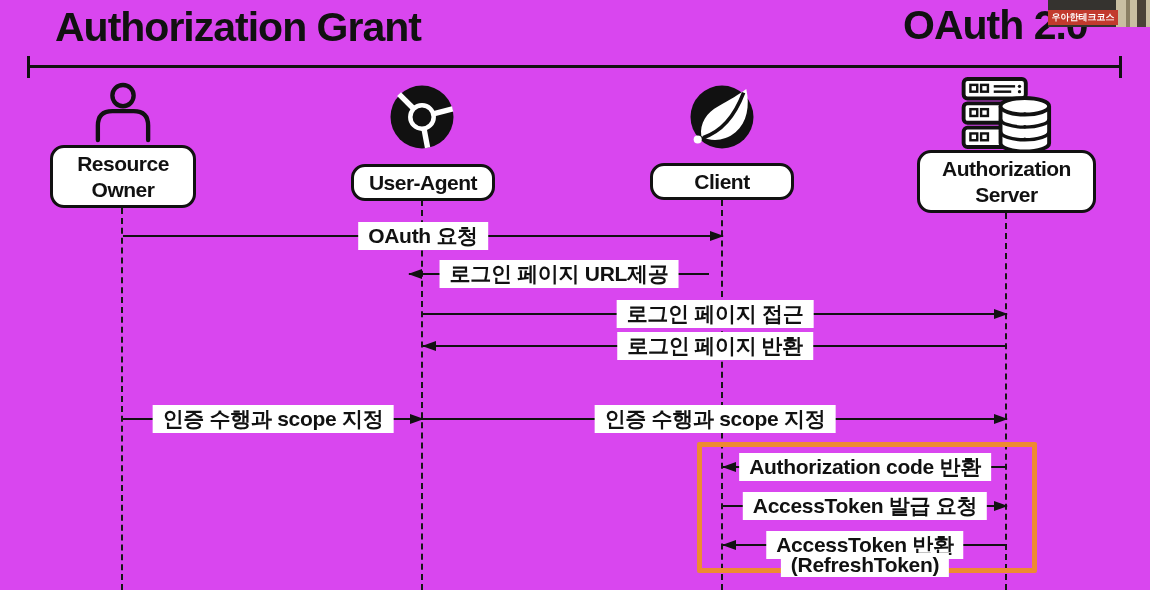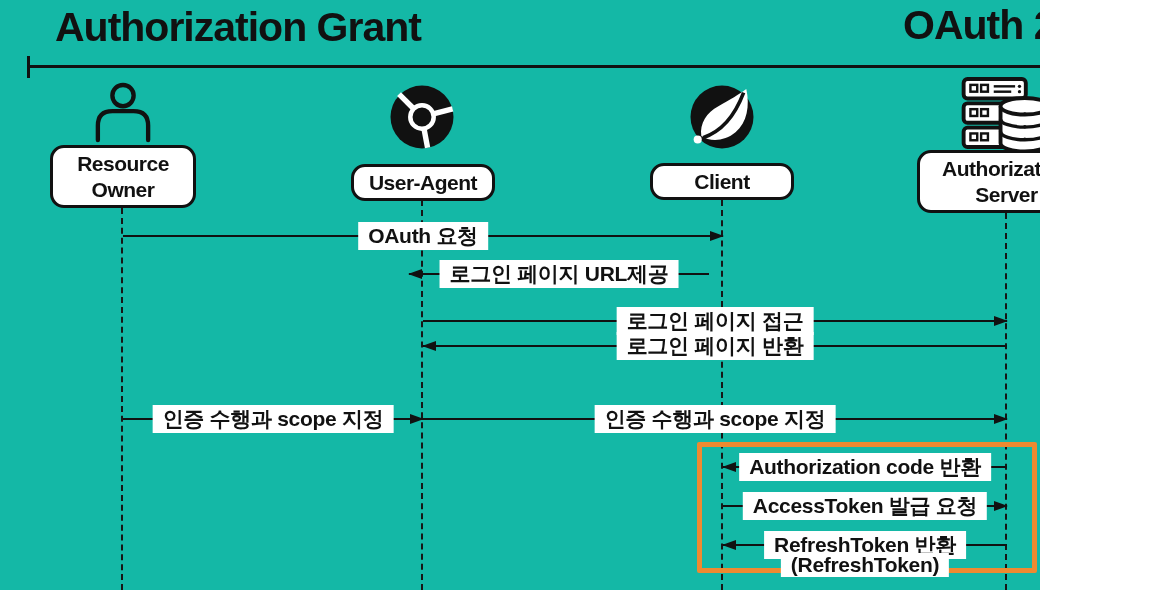--- a/index.html
+++ b/index.html
@@ -2,21 +2,21 @@
 <html style="--ink: #111111; --accent: #EE8A31; --badge: #C23A2E;"><head>
 <meta charset="utf-8">
 <style>
   :root{
     --ink:#111111;
     --accent:#EE8A31;
     --badge:#C23A2E;
   }
   html,body{margin:0;padding:0;}
   body{font-family:"Liberation Sans","DejaVu Sans",sans-serif;background:#ffffff;}
-  .stage{position:relative;width:1040px;height:590px;background:#14b8a6;overflow:hidden;}
+  .stage{position:relative;width:1150px;height:590px;background:#d946ef;overflow:hidden;}
 
   
   .title{position:absolute;font-weight:700;font-size:41px;color:var(--ink);letter-spacing:-1px;white-space:nowrap;}
   .title-left{left:55px;top:4px;}
   .title-right{left:903px;top:2px;}
 
   
   .ruler{position:absolute;left:27px;top:65px;width:1095px;height:0;border-top:3px solid var(--ink);}
   .ruler-tick{position:absolute;top:56px;width:0;height:22px;border-left:3px solid var(--ink);}
 
@@ -137,26 +137,26 @@
   <div class="msg" style="left:123px;top:235px;width:600px;">
     <span class="head right"></span>
     <span class="label">OAuth 요청</span>
   </div>
 
   <div class="msg" style="left:409px;top:273px;width:300px;">
     <span class="head left"></span>
     <span class="label">로그인 페이지 URL제공</span>
   </div>
 
-  <div class="msg" style="left:423px;top:320px;width:584px;">
+  <div class="msg" style="left:423px;top:313px;width:584px;">
     <span class="head right"></span>
     <span class="label">로그인 페이지 접근</span>
   </div>
 
-  <div class="msg" style="left:423px;top:345px;width:584px;">
+  <div class="msg" style="left:423px;top:345px;width:584px;font-family:Liberation Serif, serif;">
     <span class="head left"></span>
     <span class="label">로그인 페이지 반환</span>
   </div>
 
   <div class="msg" style="left:123px;top:418px;width:300px;">
     <span class="head right"></span>
     <span class="label">인증 수행과 scope 지정</span>
   </div>
 
   <div class="msg" style="left:423px;top:418px;width:584px;">
@@ -169,17 +169,17 @@
     <span class="label">Authorization code 반환</span>
   </div>
 
   <div class="msg" style="left:723px;top:505px;width:284px;">
     <span class="head right"></span>
     <span class="label">AccessToken 발급 요청</span>
   </div>
 
   <div class="msg" style="left:723px;top:544px;width:284px;">
     <span class="head left"></span>
-    <span class="label">RefreshToken 반환</span>
+    <span class="label">AccessToken 반환</span>
     <span class="label second">(RefreshToken)</span>
   </div>
 
 </div>
 
 </body></html>

